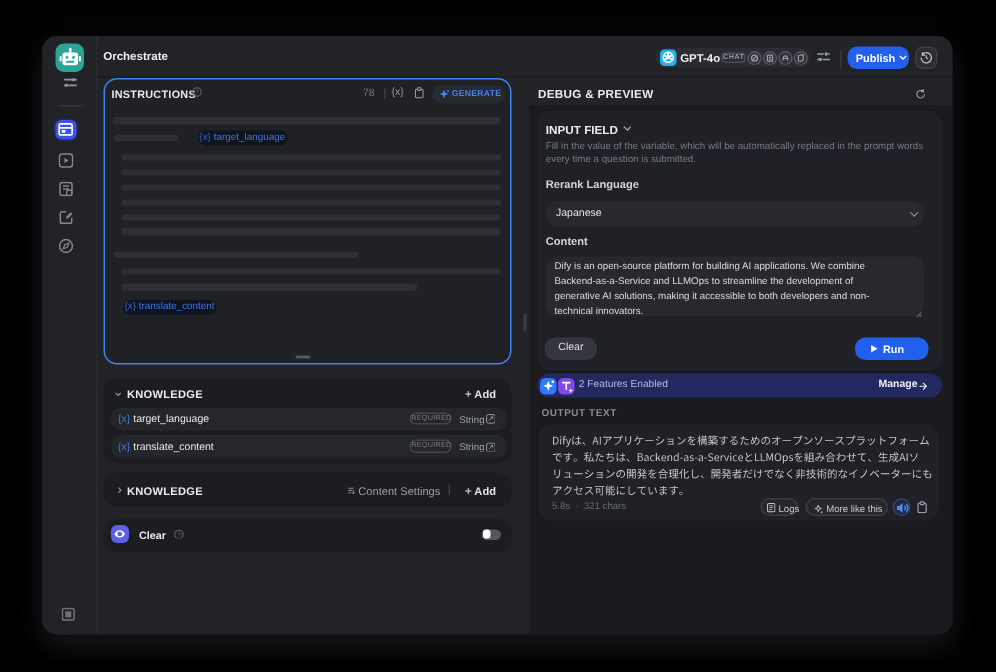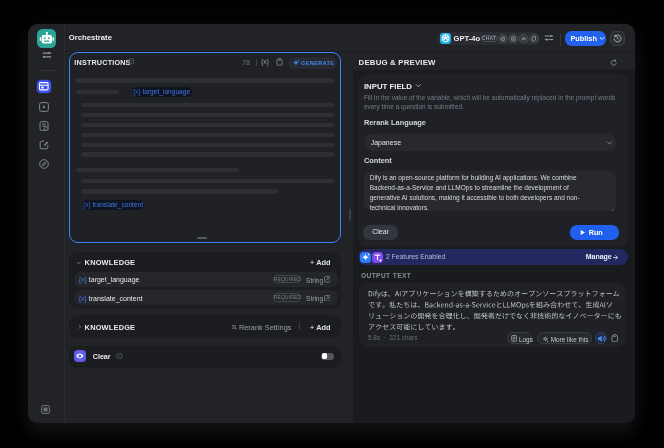--- a/index.html
+++ b/index.html
@@ -211,21 +211,21 @@
         <path d="M3.5 2l3 3-3 3" fill="none" stroke="#9ba0a8" stroke-width="1.3"></path>
       </svg>
     </div>
  <div class="abs" style="left:56.6px;top:298.7px;font-size:7.4px;font-weight:bold;letter-spacing:.2px;color:#e8eaec">KNOWLEDGE</div>
  <div class="ic" style="left:202.5px;top:299.7px">
       <svg width="6" height="6" viewBox="0 0 10 10">
         <path d="M2 2.5h6M2 5h4M2 7.5h2.5" stroke="#9aa0a8" stroke-width="1"></path>
         <path d="M7.5 4.5v4M6 7l1.5 1.6L9 7" fill="none" stroke="#9aa0a8" stroke-width="1"></path>
       </svg>
     </div>
- <div class="abs" style="left:210.9px;top:299.3px;font-size:7.4px;color:#9aa0a8">Rerank Settings</div>
+ <div class="abs" style="left:210.9px;top:299.3px;font-size:7.4px;color:#9aa0a8">Content Settings</div>
  <div class="abs" style="left:270.8px;top:298.8px;width:1px;height:7px;background:#3a3d42"></div>
  <div class="abs" style="left:281.8px;top:298.7px;font-size:7.4px;font-weight:bold;color:#dfe2e6"><span style="font-weight:normal;font-size:8px">+</span> Add</div>
 
  <div class="abs" style="left:41px;top:321.7px;width:272px;height:22.8px;background:#1b1d21;border-radius:9px"></div>
  <div class="abs" style="left:46px;top:325.8px;width:11.6px;height:11.9px;background:#5d5fe8;border-radius:4px">
    <svg width="11.6" height="11.9" viewBox="0 0 24 24">
         <path d="M12 7c-3.6 0-6.3 2.8-7.4 5 1.1 2.2 3.8 5 7.4 5s6.3-2.8 7.4-5c-1.1-2.2-3.8-5-7.4-5zm0 8.2a3.2 3.2 0 110-6.4 3.2 3.2 0 010 6.4z" fill="#fff"></path>
       </svg>
  </div>
  <div class="abs" style="left:64.7px;top:327.6px;font-size:7.2px;font-weight:bold;color:#e8eaec">Clear</div>

